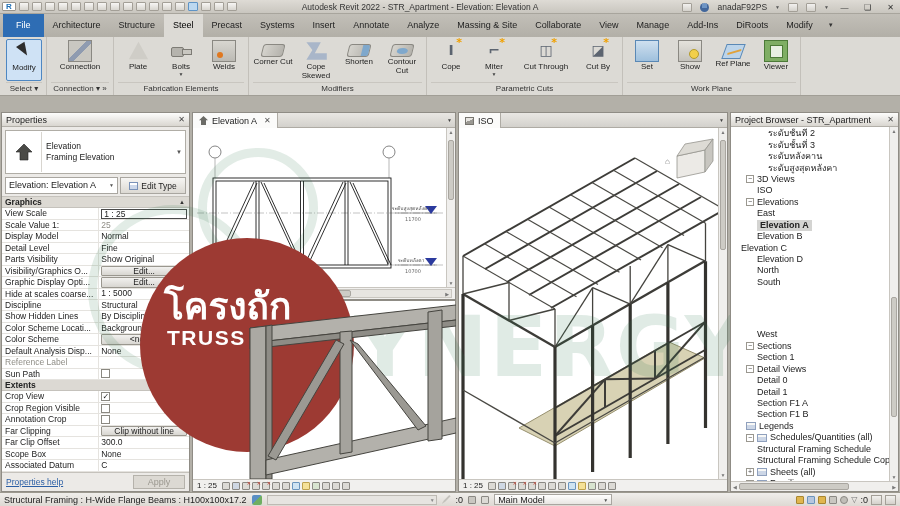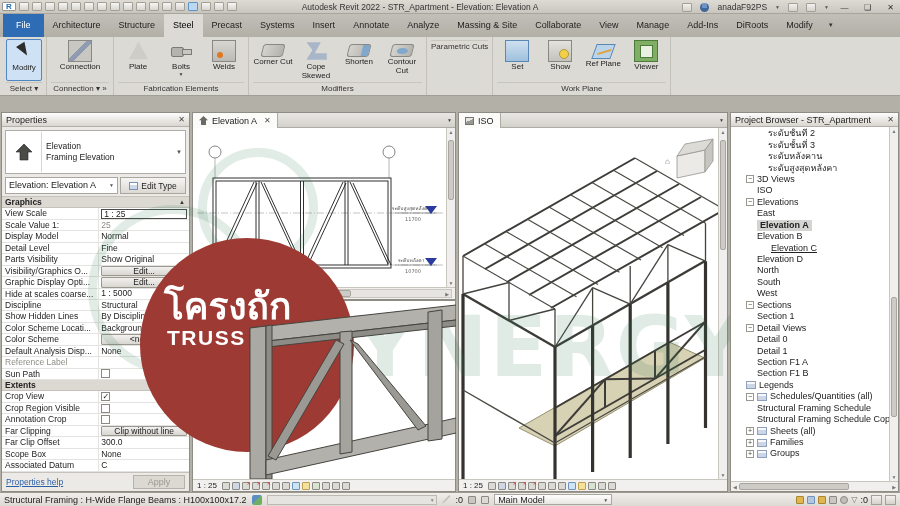--- a/index.html
+++ b/index.html
@@ -268,20 +268,39 @@
           <span class="rlab">Shorten</span>
         </div>
         <div class="rbtn">
           <span class="ric ric-contour-cut"></span>
           <span class="rlab">Contour Cut</span>
         </div>
       </div>
       <div class="rfoot">Modifiers</div>
     </div>
     <div class="rgroup">
+      <div class="rbtns">
+        <div class="rbtn">
+          <span class="ric ric-cope"></span>
+          <span class="rlab">Cope</span>
+        </div>
+        <div class="rbtn">
+          <span class="ric ric-miter"></span>
+          <span class="rlab">Miter</span>
+          <span class="rcaret">▼</span>
+        </div>
+        <div class="rbtn wide">
+          <span class="ric ric-cut-through"></span>
+          <span class="rlab">Cut Through</span>
+        </div>
+        <div class="rbtn">
+          <span class="ric ric-cut-by"></span>
+          <span class="rlab">Cut By</span>
+        </div>
+      </div>
       <div class="rfoot">Parametric Cuts</div>
     </div>
     <div class="rgroup">
       <div class="rbtns">
         <div class="rbtn">
           <span class="ric ric-set"></span>
           <span class="rlab">Set</span>
         </div>
         <div class="rbtn">
           <span class="ric ric-show"></span>
@@ -685,33 +704,33 @@
       </div>
       <div class="titem" style="padding-left: 26px;">
         <span class="tlab">East</span>
       </div>
       <div class="titem tsel" style="padding-left: 26px;">
         <span class="tlab">Elevation A</span>
       </div>
       <div class="titem" style="padding-left: 26px;">
         <span class="tlab">Elevation B</span>
       </div>
-      <div class="titem" style="padding-left: 40px; text-decoration: underline;">
+      <div class="titem" style="padding-left: 10px;">
         <span class="tlab">Elevation C</span>
       </div>
       <div class="titem" style="padding-left: 26px;">
         <span class="tlab">Elevation D</span>
       </div>
       <div class="titem" style="padding-left: 26px;">
         <span class="tlab">North</span>
       </div>
       <div class="titem" style="padding-left: 26px;">
         <span class="tlab">South</span>
       </div>
-      <div class="titem" style="padding-left: 26px;">
+      <div class="titem" style="padding-left: 26px; margin-top: 41px;">
         <span class="tlab">West</span>
       </div>
       <div class="titem" style="padding-left: 15px;">
         <span class="texp">−</span>
         <span class="tlab">Sections</span>
       </div>
       <div class="titem" style="padding-left: 26px;">
         <span class="tlab">Section 1</span>
       </div>
       <div class="titem" style="padding-left: 15px;">

